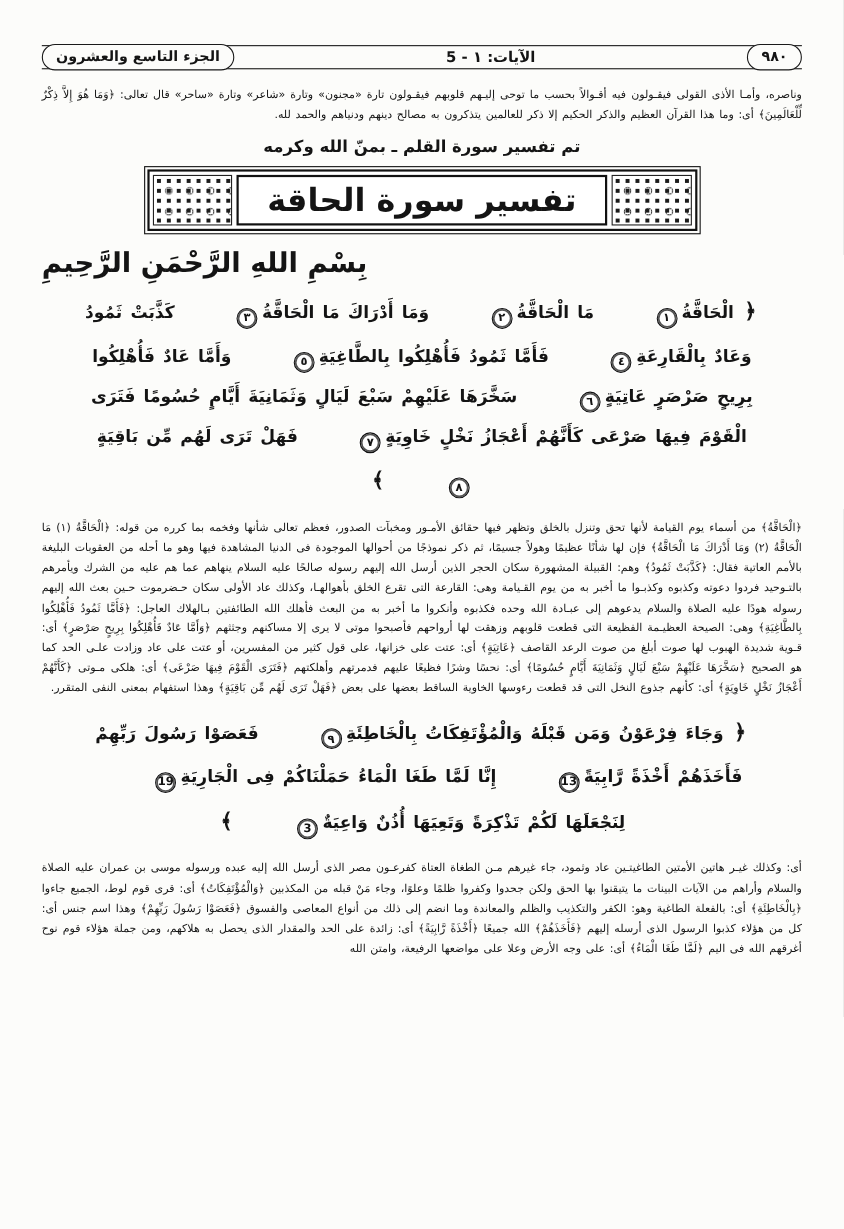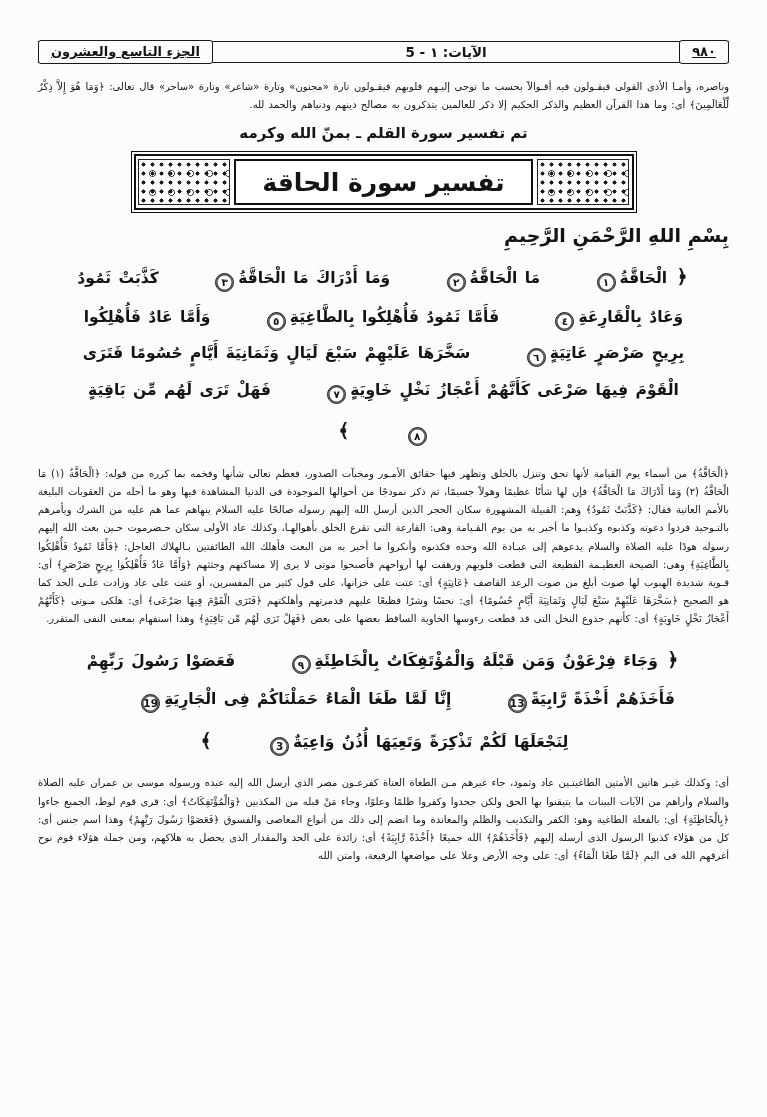--- a/index.html
+++ b/index.html
@@ -28,26 +28,25 @@
   .header-strip::before, .header-strip::after {
     content: "";
     position: absolute; left: 0; right: 0;
     border-top: 1.4px solid #1a1a1a;
   }
   .header-strip::before { top: 5px; }
   .header-strip::after  { bottom: 5px; }
   .header-strip > * { position: relative; z-index: 1; background: #fcfcfa; }
   .cartouche {
     border: 1.6px solid #1a1a1a;
-    border-radius: 3px;
+    border-radius: 12px;
     padding: 2px 12px;
     font-size: 13px;
     font-weight: bold;
     line-height: 1.4;
-    text-decoration: underline;
   }
   .ayat-range {
     padding: 0 14px;
     font-size: 13.5px;
     font-weight: bold;
   }
 
   
   .body-text {
     font-size: 10px;
@@ -85,31 +84,31 @@
     background-size: 9px 9px, 19px 19px;
     background-position: 0 0, 4px 4px;
   }
   .title-cartouche {
     border: 2px solid #111;
     margin: 0 4px;
     padding: 11px 26px;
     display: flex;
     align-items: center;
     justify-content: center;
-    font-size: 25px;
+    font-size: 29px;
     font-weight: bold;
     white-space: nowrap;
     letter-spacing: 1px;
     background: #fff;
   }
 
   
   .bismillah {
-    text-align: right;
-    font-size: 19px;
+    text-align: left;
+    font-size: 25px;
     font-weight: bold;
     margin: 14px 0 6px;
     letter-spacing: 1px;
   }
 
   
   .quran-block {
     font-size: 15.5px;
     font-weight: bold;
     text-align: center;

